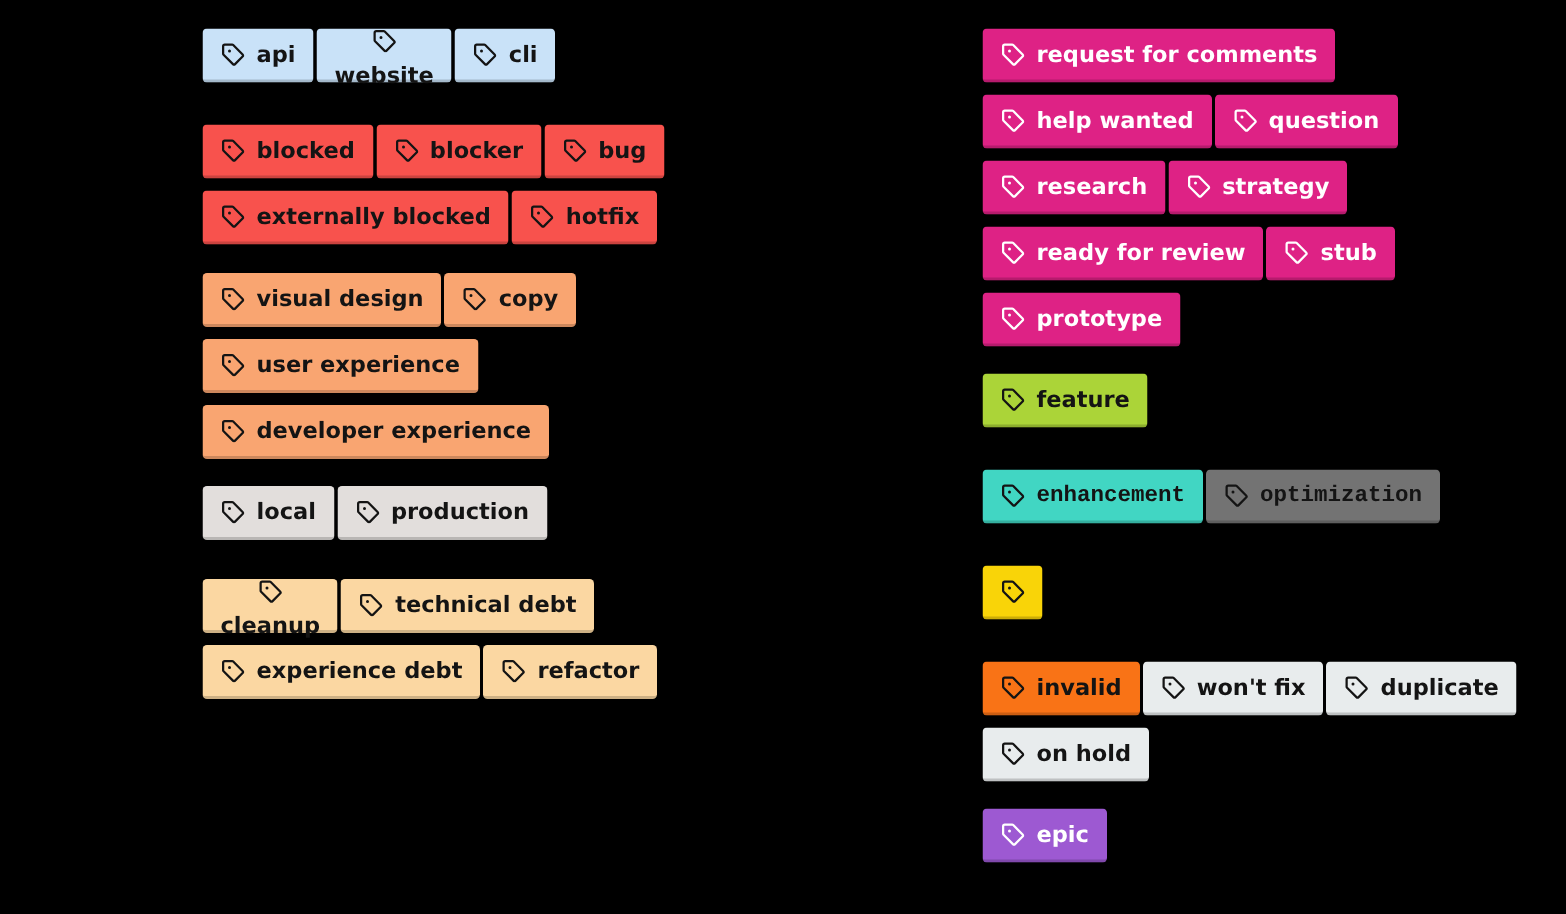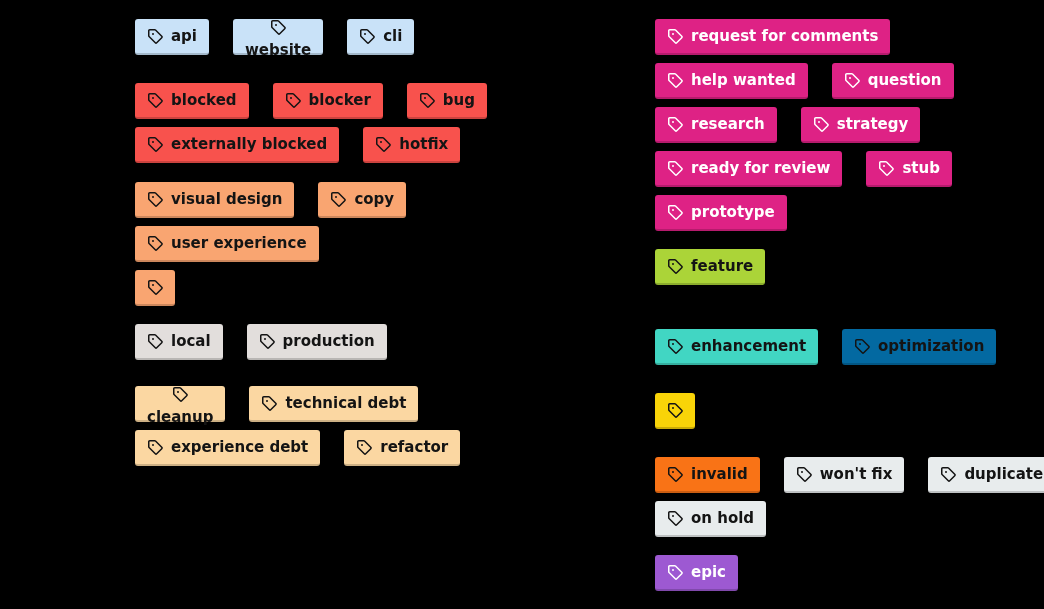--- a/index.html
+++ b/index.html
@@ -18,21 +18,21 @@
     background: #000000;
   }
   .col {
     position: absolute;
     top: 19px;
   }
   .col-left  { left: 135px; }
   .col-right { left: 655px; }
   .group .row {
     display: flex;
-    gap: 24px;
+    gap: 2px;
     margin-top: 8px;
   }
   .group .row:first-child { margin-top: 0; }
   .chip {
     display: inline-flex;
     align-items: center;
     gap: 8px;
     height: 36px;
     padding: 0 12px;
     box-sizing: border-box;
@@ -131,20 +131,21 @@
               <path fill="currentColor" d="M1 7.775V2.75C1 1.784 1.784 1 2.75 1h5.025c.464 0 .91.184 1.238.513l6.25 6.25a1.75 1.75 0 0 1 0 2.474l-5.026 5.026a1.75 1.75 0 0 1-2.474 0l-6.25-6.25A1.752 1.752 0 0 1 1 7.775Zm1.5 0c0 .066.026.13.073.177l6.25 6.25a.25.25 0 0 0 .354 0l5.025-5.025a.25.25 0 0 0 0-.354l-6.25-6.25a.25.25 0 0 0-.177-.073H2.75a.25.25 0 0 0-.25.25ZM6 5a1 1 0 1 1 0 2 1 1 0 0 1 0-2Z"></path>
             </svg>
             <span class="chip-label">user experience</span>
           </span>
         </div>
         <div class="row">
           <span class="chip" style="background: rgb(249, 165, 113); color: rgb(20, 20, 20);">
             <svg width="16" height="16" viewBox="0 0 16 16" aria-hidden="true">
               <path fill="currentColor" d="M1 7.775V2.75C1 1.784 1.784 1 2.75 1h5.025c.464 0 .91.184 1.238.513l6.25 6.25a1.75 1.75 0 0 1 0 2.474l-5.026 5.026a1.75 1.75 0 0 1-2.474 0l-6.25-6.25A1.752 1.752 0 0 1 1 7.775Zm1.5 0c0 .066.026.13.073.177l6.25 6.25a.25.25 0 0 0 .354 0l5.025-5.025a.25.25 0 0 0 0-.354l-6.25-6.25a.25.25 0 0 0-.177-.073H2.75a.25.25 0 0 0-.25.25ZM6 5a1 1 0 1 1 0 2 1 1 0 0 1 0-2Z"></path>
             </svg>
+            <span class="chip-label">developer experience</span>
           </span>
         </div>
       </div>
       <div class="group" style="margin-top: 18px;">
         <div class="row">
           <span class="chip" style="background: rgb(226, 222, 220); color: rgb(20, 20, 20);">
             <svg width="16" height="16" viewBox="0 0 16 16" aria-hidden="true">
               <path fill="currentColor" d="M1 7.775V2.75C1 1.784 1.784 1 2.75 1h5.025c.464 0 .91.184 1.238.513l6.25 6.25a1.75 1.75 0 0 1 0 2.474l-5.026 5.026a1.75 1.75 0 0 1-2.474 0l-6.25-6.25A1.752 1.752 0 0 1 1 7.775Zm1.5 0c0 .066.026.13.073.177l6.25 6.25a.25.25 0 0 0 .354 0l5.025-5.025a.25.25 0 0 0 0-.354l-6.25-6.25a.25.25 0 0 0-.177-.073H2.75a.25.25 0 0 0-.25.25ZM6 5a1 1 0 1 1 0 2 1 1 0 0 1 0-2Z"></path>
             </svg>
             <span class="chip-label">local</span>
@@ -252,29 +253,29 @@
       <div class="group" style="margin-top: 18px;">
         <div class="row">
           <span class="chip" style="background: rgb(171, 212, 56); color: rgb(20, 20, 20);">
             <svg width="16" height="16" viewBox="0 0 16 16" aria-hidden="true">
               <path fill="currentColor" d="M1 7.775V2.75C1 1.784 1.784 1 2.75 1h5.025c.464 0 .91.184 1.238.513l6.25 6.25a1.75 1.75 0 0 1 0 2.474l-5.026 5.026a1.75 1.75 0 0 1-2.474 0l-6.25-6.25A1.752 1.752 0 0 1 1 7.775Zm1.5 0c0 .066.026.13.073.177l6.25 6.25a.25.25 0 0 0 .354 0l5.025-5.025a.25.25 0 0 0 0-.354l-6.25-6.25a.25.25 0 0 0-.177-.073H2.75a.25.25 0 0 0-.25.25ZM6 5a1 1 0 1 1 0 2 1 1 0 0 1 0-2Z"></path>
             </svg>
             <span class="chip-label">feature</span>
           </span>
         </div>
       </div>
-      <div class="group" style="margin-top: 44px;">
+      <div class="group" style="margin-top: 28px; font-family: Liberation Mono, monospace;">
         <div class="row">
           <span class="chip" style="background: rgb(65, 214, 195); color: rgb(20, 20, 20);">
             <svg width="16" height="16" viewBox="0 0 16 16" aria-hidden="true">
               <path fill="currentColor" d="M1 7.775V2.75C1 1.784 1.784 1 2.75 1h5.025c.464 0 .91.184 1.238.513l6.25 6.25a1.75 1.75 0 0 1 0 2.474l-5.026 5.026a1.75 1.75 0 0 1-2.474 0l-6.25-6.25A1.752 1.752 0 0 1 1 7.775Zm1.5 0c0 .066.026.13.073.177l6.25 6.25a.25.25 0 0 0 .354 0l5.025-5.025a.25.25 0 0 0 0-.354l-6.25-6.25a.25.25 0 0 0-.177-.073H2.75a.25.25 0 0 0-.25.25ZM6 5a1 1 0 1 1 0 2 1 1 0 0 1 0-2Z"></path>
             </svg>
             <span class="chip-label">enhancement</span>
           </span>
-          <span class="chip" style="background: #0369a1; color: rgb(20, 20, 20);">
+          <span class="chip" style="background: #737373; color: rgb(20, 20, 20);">
             <svg width="16" height="16" viewBox="0 0 16 16" aria-hidden="true">
               <path fill="currentColor" d="M1 7.775V2.75C1 1.784 1.784 1 2.75 1h5.025c.464 0 .91.184 1.238.513l6.25 6.25a1.75 1.75 0 0 1 0 2.474l-5.026 5.026a1.75 1.75 0 0 1-2.474 0l-6.25-6.25A1.752 1.752 0 0 1 1 7.775Zm1.5 0c0 .066.026.13.073.177l6.25 6.25a.25.25 0 0 0 .354 0l5.025-5.025a.25.25 0 0 0 0-.354l-6.25-6.25a.25.25 0 0 0-.177-.073H2.75a.25.25 0 0 0-.25.25ZM6 5a1 1 0 1 1 0 2 1 1 0 0 1 0-2Z"></path>
             </svg>
             <span class="chip-label">optimization</span>
           </span>
         </div>
       </div>
       <div class="group" style="margin-top: 28px;">
         <div class="row">
           <span class="chip" style="background: rgb(249, 212, 8); color: rgb(20, 20, 20);">

